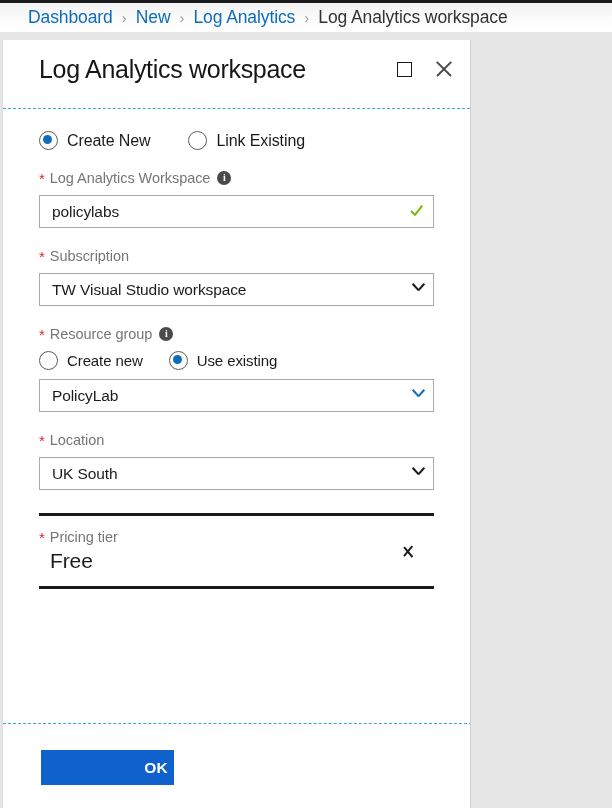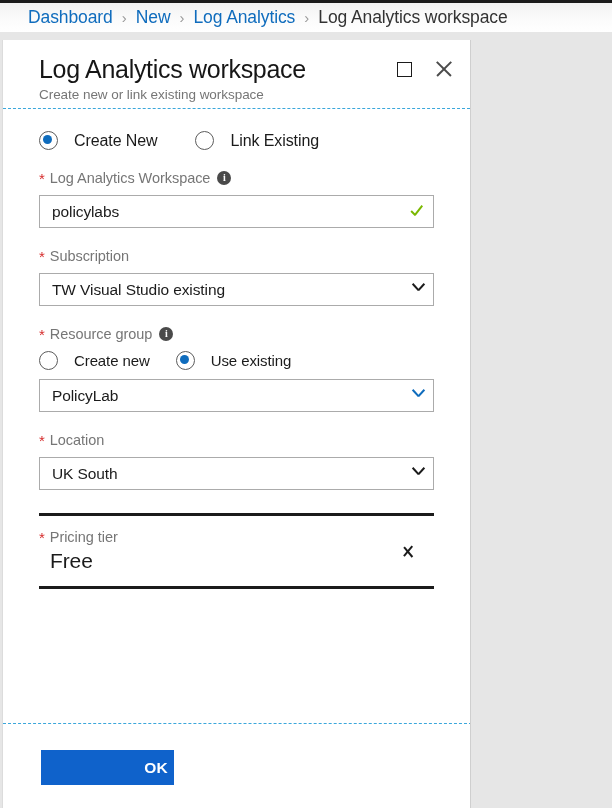--- a/index.html
+++ b/index.html
@@ -152,21 +152,21 @@
     content: "";
     position: absolute;
     left: 3.2px; top: 3.2px;
     width: 9.2px; height: 9.2px;
     border-radius: 50%;
     background: #0f6cbd;
   }
   .radio-label {
     font-size: 16px;
     color: #1b1b1b;
-    margin-left: 16px;
+    margin-left: 9px;
     letter-spacing: -0.1px;
   }
   .radio-label.small {
     font-size: 15px;
   }
   .gap-lg { width: 38px; }
   .gap-sm { width: 26px; }
 
   
   .field-label {
@@ -343,21 +343,20 @@
   <span class="crumb-sep">›</span>
   <span class="crumb-link">Log Analytics</span>
   <span class="crumb-sep">›</span>
   <span class="crumb-current">Log Analytics workspace</span>
 </div>
 
 <div class="blade">
 
   <div class="blade-header">
     <div class="blade-title">Log Analytics workspace</div>
-    <div class="blade-subtitle">Create new or link existing workspace</div>
     <div class="header-actions">
       <div class="icon-maximize"></div>
       <div class="icon-close"></div>
     </div>
   </div>
 
   <div class="dashed-sep"></div>
 
   <div class="blade-body">
 
@@ -384,21 +383,21 @@
         <span class="check-ok"></span>
       </div>
     </div>
 
     <div class="field-group">
       <div class="field-label">
         <span class="req-star">*</span>
         <span>Subscription</span>
       </div>
       <div class="field-box">
-        <span class="field-value">TW Visual Studio existing</span>
+        <span class="field-value">TW Visual Studio workspace</span>
         <span class="chev-down"></span>
       </div>
     </div>
 
     <div class="field-group">
       <div class="field-label">
         <span class="req-star">*</span>
         <span>Resource group</span>
         <span class="info-icon">i</span>
       </div>

